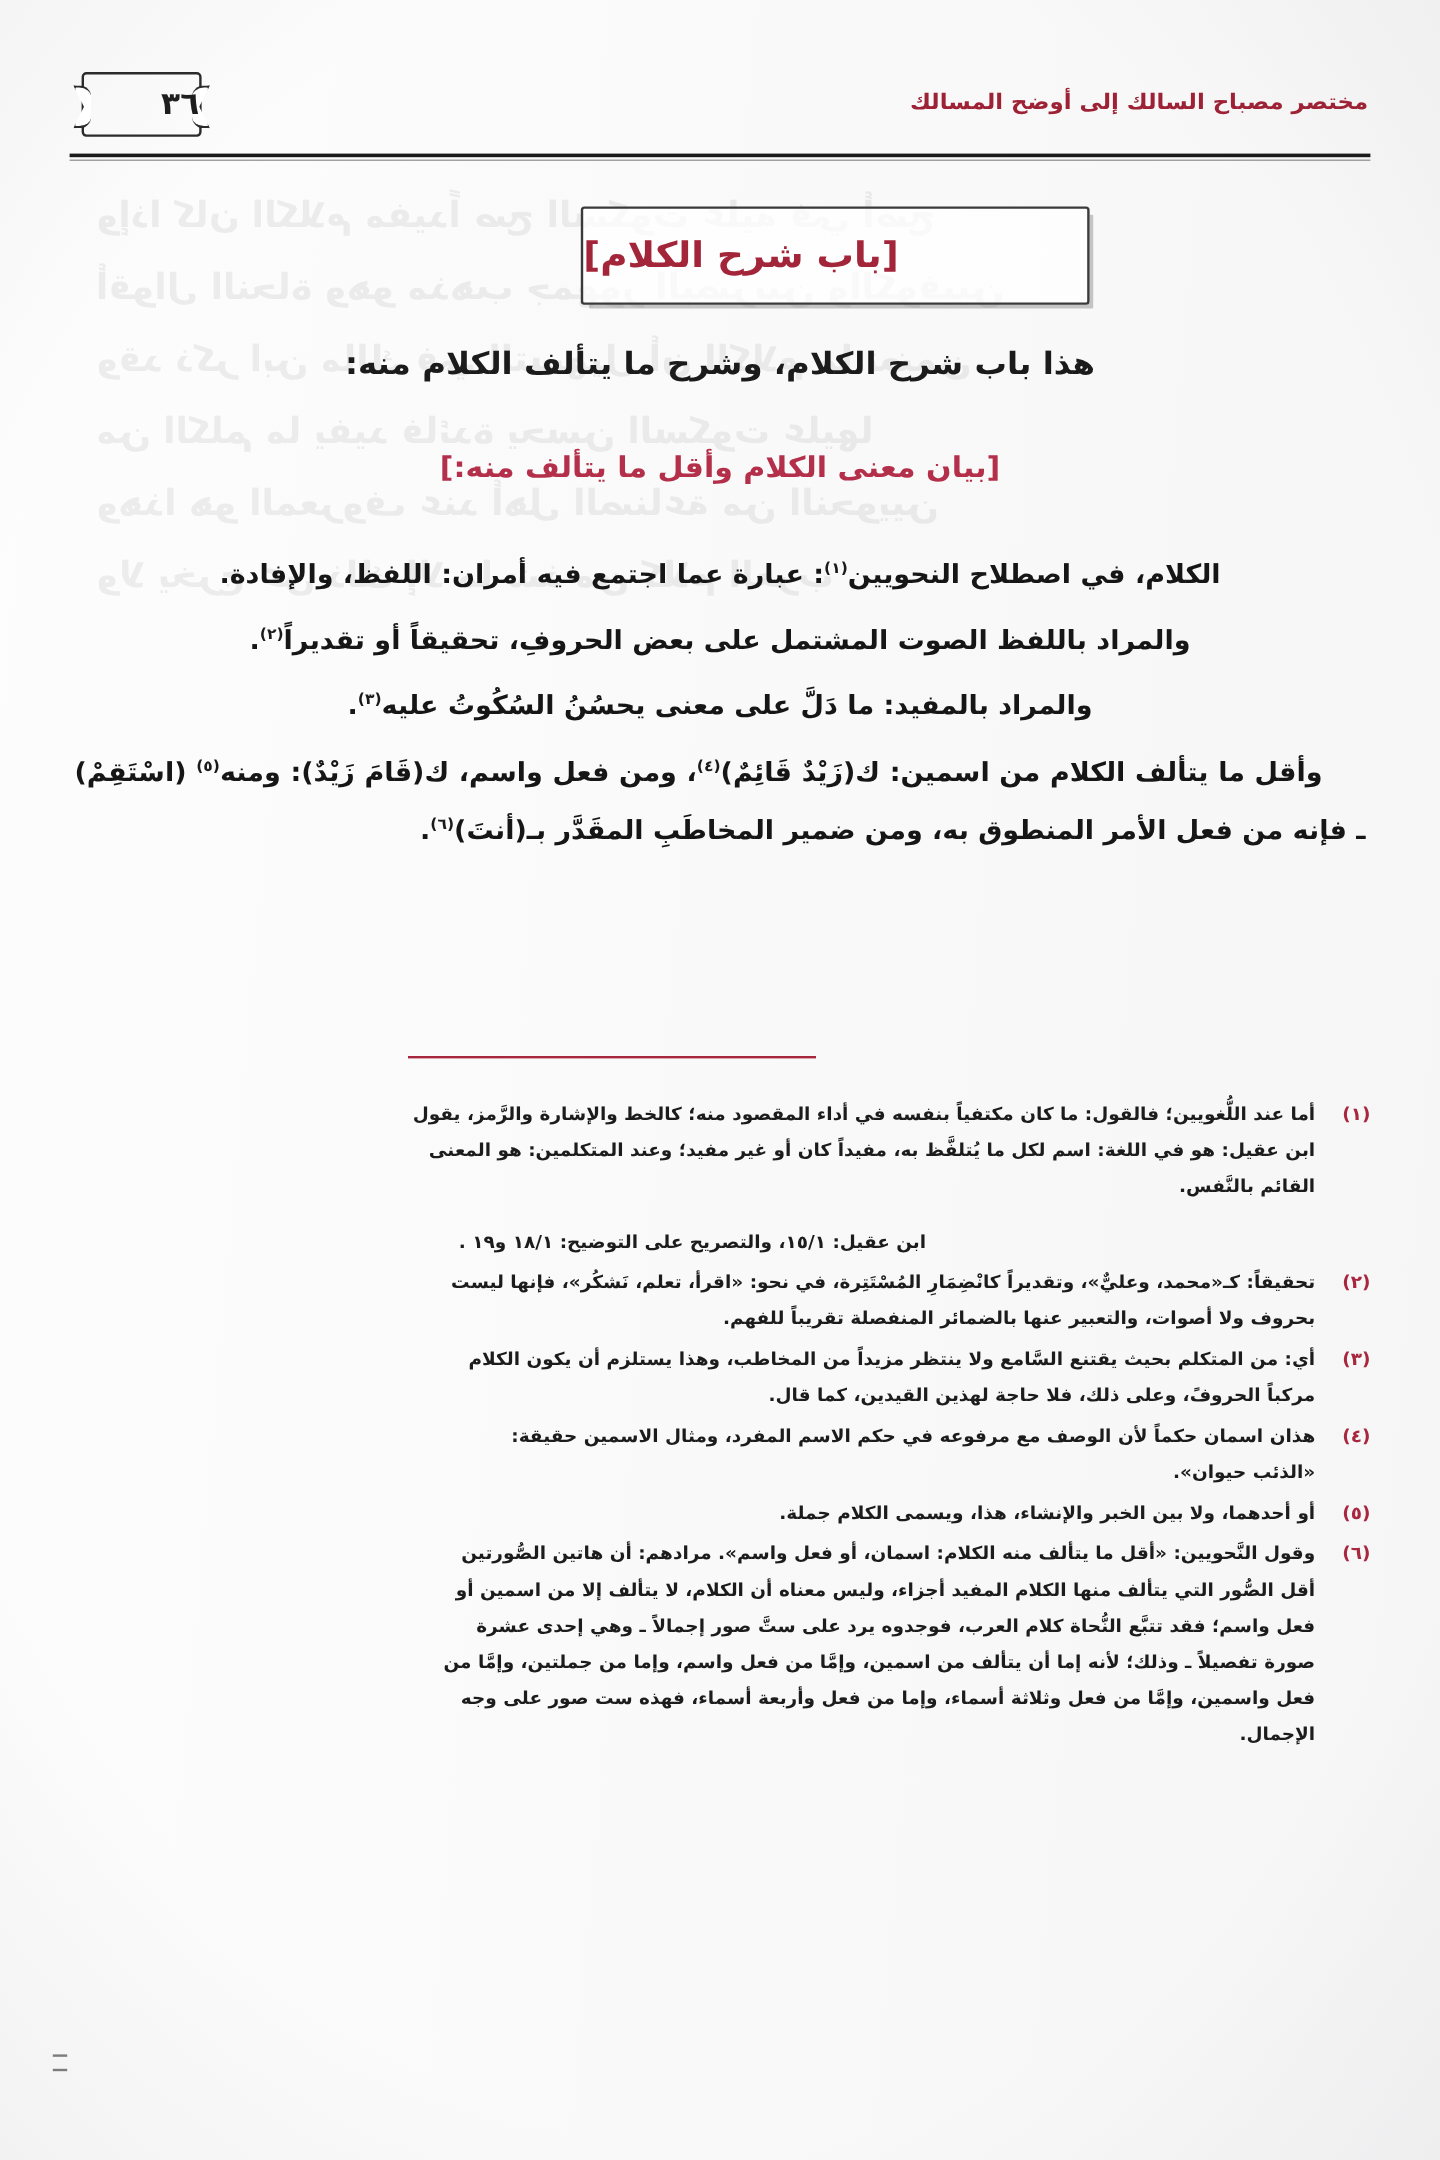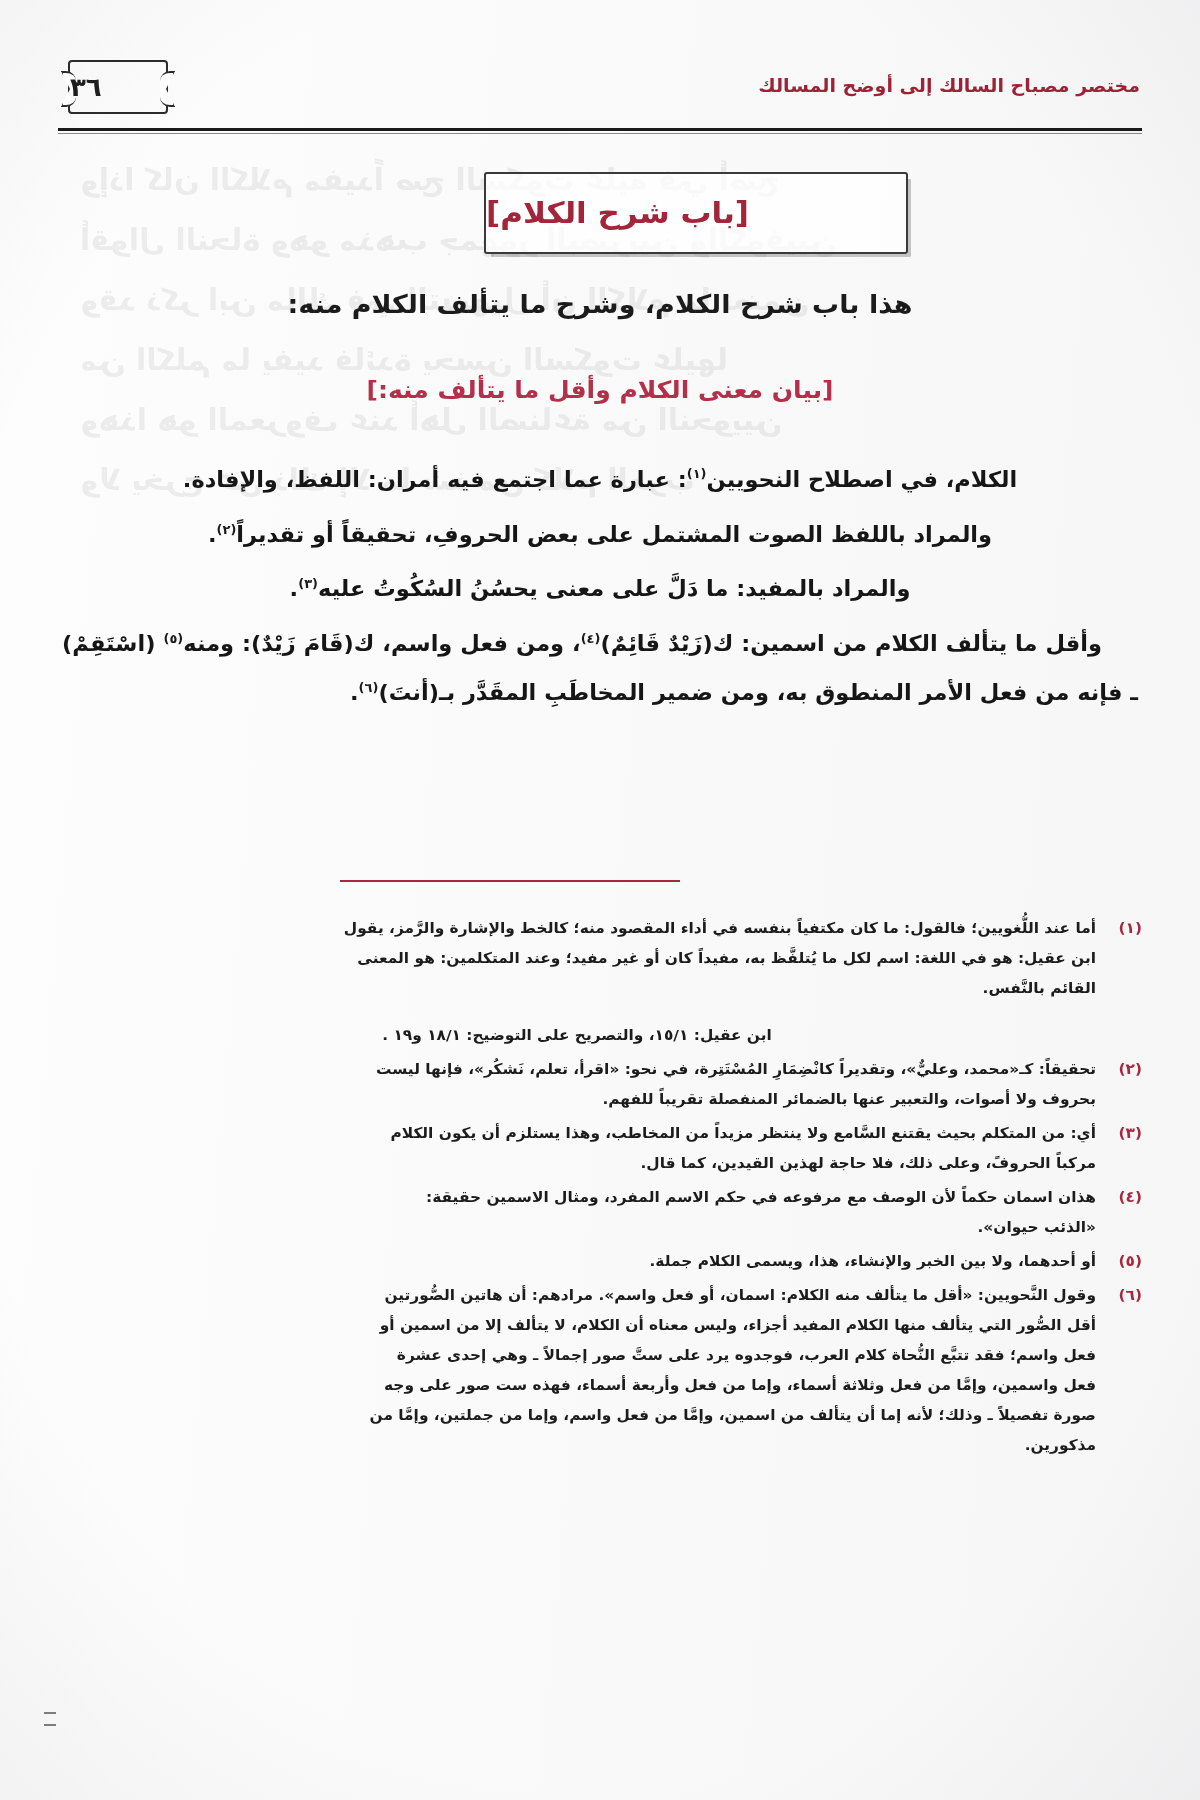--- a/index.html
+++ b/index.html
@@ -64,21 +64,21 @@
   .page-number-box {
     position: absolute;
     left: 8px;
     top: -10px;
     width: 96px;
     height: 50px;
     border: 2.2px solid #2b2b2b;
     border-radius: 4px;
     display: flex;
     align-items: center;
-    justify-content: flex-end;
+    justify-content: flex-start;
   }
   .page-number-box::before,
   .page-number-box::after {
     content: "";
     position: absolute;
     top: 9px;
     width: 13px;
     height: 32px;
     border: 2.2px solid #2b2b2b;
     background: #fff;
@@ -325,23 +325,23 @@
           <div class="fn-body">
             <p>أو أحدهما، ولا بين الخبر والإنشاء، هذا، ويسمى الكلام جملة.</p>
           </div>
         </div>
         <div class="fn-item">
           <div class="fn-num">(٦)</div>
           <div class="fn-body">
             <p>وقول النَّحويين: «أقل ما يتألف منه الكلام: اسمان، أو فعل واسم». مرادهم: أن هاتين الصُّورتين</p>
             <p>أقل الصُّور التي يتألف منها الكلام المفيد أجزاء، وليس معناه أن الكلام، لا يتألف إلا من اسمين أو</p>
             <p>فعل واسم؛ فقد تتبَّع النُّحاة كلام العرب، فوجدوه يرد على ستَّ صور إجمالاً ـ وهي إحدى عشرة</p>
+            <p>صورة تفصيلاً ـ وذلك؛ لأنه إما أن يتألف من اسمين، وإمَّا من فعل واسم، وإما من جملتين، وإمَّا من</p>
             <p>فعل واسمين، وإمَّا من فعل وثلاثة أسماء، وإما من فعل وأربعة أسماء، فهذه ست صور على وجه</p>
-            <p>صورة تفصيلاً ـ وذلك؛ لأنه إما أن يتألف من اسمين، وإمَّا من فعل واسم، وإما من جملتين، وإمَّا من</p>
-            <p>مذكورين.</p>
+            <p>الإجمال.</p>
           </div>
         </div>
       </div>
 
     <div class="bottom-mark"></div>
 
   </div>
 </div>
 
 </body></html>

